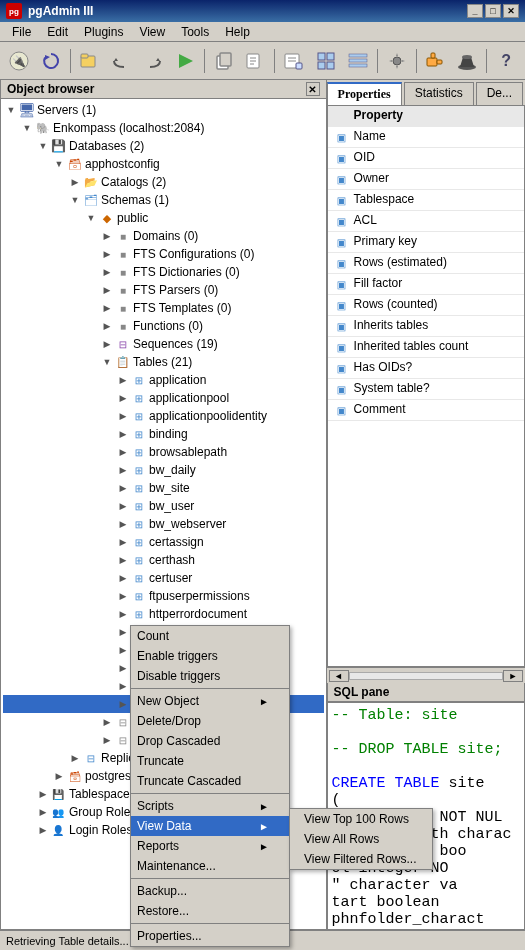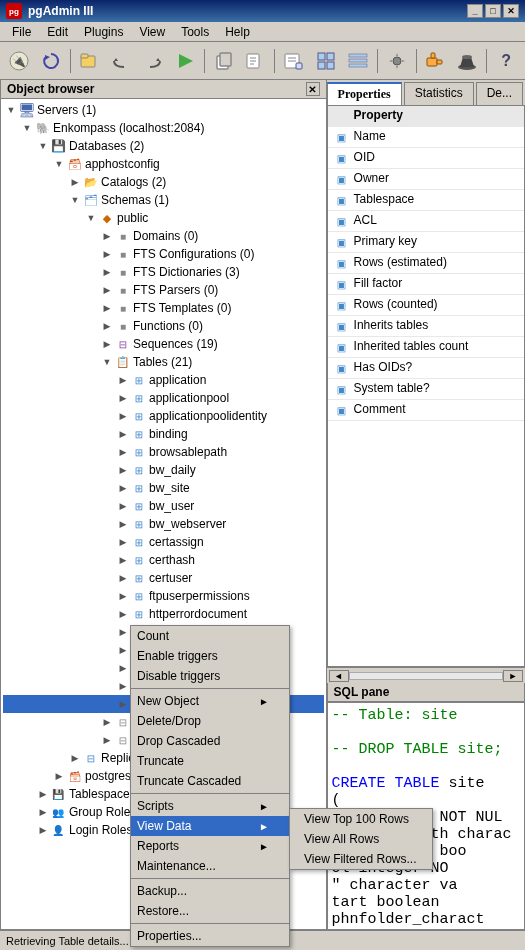--- a/index.html
+++ b/index.html
@@ -521,21 +521,21 @@
 
       <div class="tree-item indent-6">
         <div class="tree-expand">▶</div>
         <div class="tree-icon" style="font-size:10px;color:#888;">■</div>
         <span>FTS Configurations (0)</span>
       </div>
 
       <div class="tree-item indent-6">
         <div class="tree-expand">▶</div>
         <div class="tree-icon" style="font-size:10px;color:#888;">■</div>
-        <span>FTS Dictionaries (3)</span>
+        <span>FTS Dictionaries (0)</span>
       </div>
 
       <div class="tree-item indent-6">
         <div class="tree-expand">▶</div>
         <div class="tree-icon" style="font-size:10px;color:#888;">■</div>
         <span>FTS Parsers (0)</span>
       </div>
 
       <div class="tree-item indent-6">
         <div class="tree-expand">▶</div>

